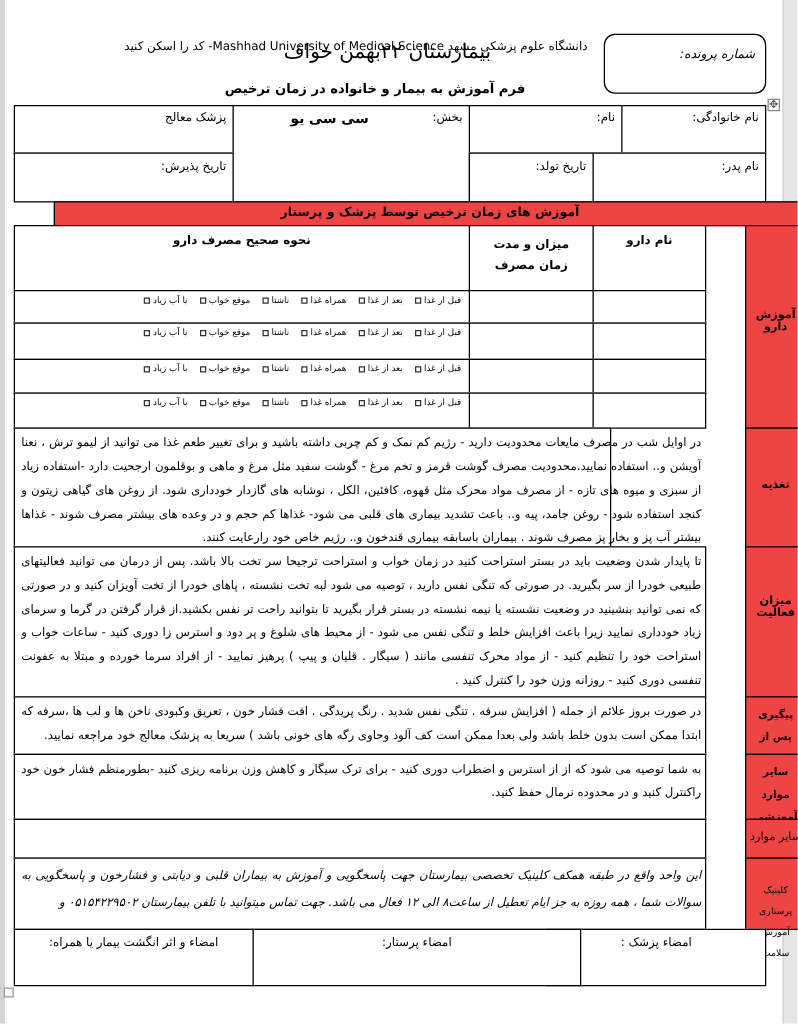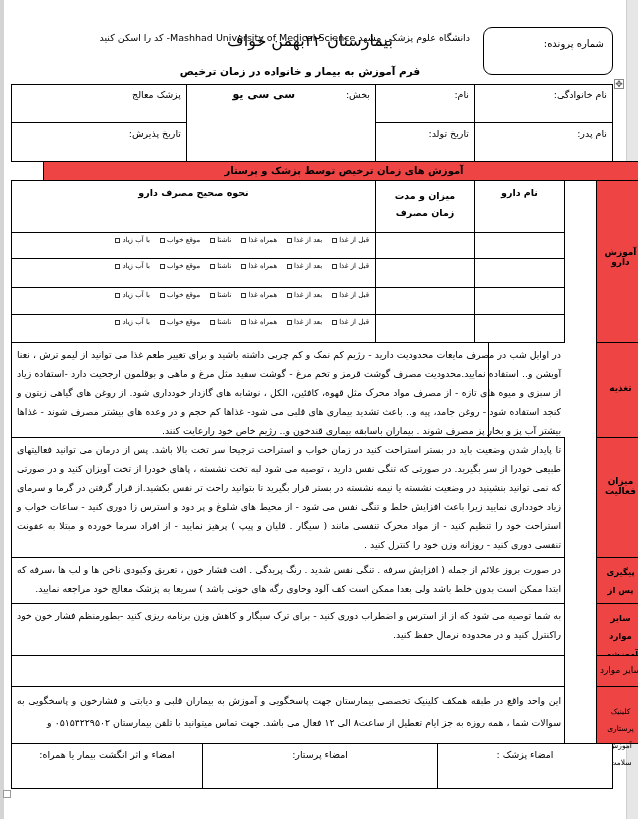--- a/index.html
+++ b/index.html
@@ -10,21 +10,21 @@
     color:#000;
   }
   .page-edge-left { position:absolute; left:0; top:0; width:4px; height:819px; background:#d4d4d4; }
   .page-edge-right { position:absolute; left:626px; top:0; width:12px; height:819px; background:#e6e6e6; border-left:1px solid #cfcfcf; box-sizing:border-box; }
 
   
   .file-box {
     position:absolute; left:483px; top:27px; width:130px; height:48px;
     border:1px solid #000; border-radius:9px; box-sizing:border-box;
   }
-  .file-box .lbl { position:absolute; right:8px; top:10px; font-size:10px; direction:rtl; }
+  .file-box .lbl { position:absolute; right:8px; top:10px; font-size:10px; direction:rtl;font-style:italic; }
   .move-handle {
     position:absolute; left:614px; top:79px; width:10px; height:10px;
     border:1px solid #888; box-sizing:border-box; font-size:9px; line-height:8px; text-align:center; color:#555; background:#fff;
   }
   .hdr-line1 { position:absolute; left:108px; top:32px; width:362px; text-align:center; font-size:9.5px; direction:rtl; white-space:nowrap; }
   .hdr-line2 { position:absolute; left:190px; top:31px; width:240px; text-align:center; font-size:16px; direction:rtl; }
   .hdr-line3 { position:absolute; left:140px; top:65px; width:320px; text-align:center; font-size:10.5px; font-weight:bold; direction:rtl; }
 
   
   .cell { position:absolute; border:1px solid #000; box-sizing:border-box; background:#fff; }
@@ -51,21 +51,21 @@
   <span class="lbl">شماره پرونده:</span>
 </div>
 <div class="hdr-line1">دانشگاه علوم پزشکی مشهد Mashhad University of Medical Science- کد را اسکن کنید</div>
 <div class="hdr-line2">بیمارستان ۲۲بهمن خواف</div>
 <div class="hdr-line3">فرم آموزش به بیمار و خانواده در زمان ترخیص</div>
 <div class="move-handle">✥</div>
 
 <div class="cell" style="left:474px;top:84px;width:139px;height:39px;">
   <span class="lbl-sm" style="right:5px;top:4px;">نام خانوادگی:</span>
 </div>
-<div class="cell" style="left:375px;top:84px;width:100px;height:39px;">
+<div class="cell" style="left:375px;top:84px;width:123px;height:39px;">
   <span class="lbl-sm" style="right:5px;top:4px;">نام:</span>
 </div>
 <div class="cell" style="left:186px;top:84px;width:190px;height:78px;">
   <span class="lbl-sm" style="right:5px;top:4px;">بخش:</span>
   <span class="lbl-sm lbl-b" style="right:80px;top:3px;font-size:11px;">سی سی یو</span>
   <span class="lbl-sm lbl-b" style="right:60px;top:38px;font-size:17px;margin-top:36px;">ادم ریه</span>
 </div>
 <div class="cell" style="left:11px;top:84px;width:176px;height:39px;">
   <span class="lbl-sm" style="right:5px;top:4px;">پزشک معالج</span>
 </div>
@@ -251,27 +251,27 @@
 <div class="cell shaded" style="left:564px;top:655px;width:49px;height:32px;">
   <span class="center-txt" style="top:9px;font-size:9px;">سایر موارد</span>
 </div>
 <div class="cell" style="left:11px;top:655px;width:554px;height:32px;">
   <div class="para" style="left:0;top:2px;width:554px;"></div>
 </div>
 
 <div class="cell shaded" style="left:564px;top:686px;width:49px;height:58px;">
   <span class="center-txt" style="top:16px;font-size:7.5px;line-height:17px;padding:0 2px;">کلینیک پرستاری آموزش سلامت</span>
 </div>
-<div class="cell" style="left:11px;top:686px;width:554px;height:58px;">
+<div class="cell" style="left:11px;top:686px;width:554px;height:58px;font-style:italic;">
   <div class="para" style="left:0;top:3px;width:554px;line-height:22px;">این واحد واقع در طبقه همکف کلینیک تخصصی بیمارستان جهت پاسخگویی و آموزش به بیماران قلبی و دیابتی و فشارخون  و پاسخگویی به سوالات شما ، همه روزه به جز ایام تعطیل از ساعت۸ الی ۱۲  فعال می باشد. جهت تماس  میتوانید با تلفن بیمارستان ۰۵۱۵۴۲۲۹۵۰۲ و</div>
 </div>
 
 <div class="cell" style="left:437px;top:743px;width:176px;height:46px;">
   <span class="center-txt" style="top:5px;font-size:9.5px;">امضاء پزشک :</span>
 </div>
-<div class="cell" style="left:202px;top:743px;width:236px;height:46px;">
+<div class="cell" style="left:202px;top:743px;width:263px;height:46px;">
   <span class="center-txt" style="top:5px;font-size:9.5px;">امضاء پرستار:</span>
 </div>
 <div class="cell" style="left:11px;top:743px;width:192px;height:46px;">
   <span class="center-txt" style="top:5px;font-size:9.5px;">امضاء و اثر انگشت بیمار یا همراه:</span>
 </div>
 
 <div class="corner-box"></div>
 
 </body></html>

